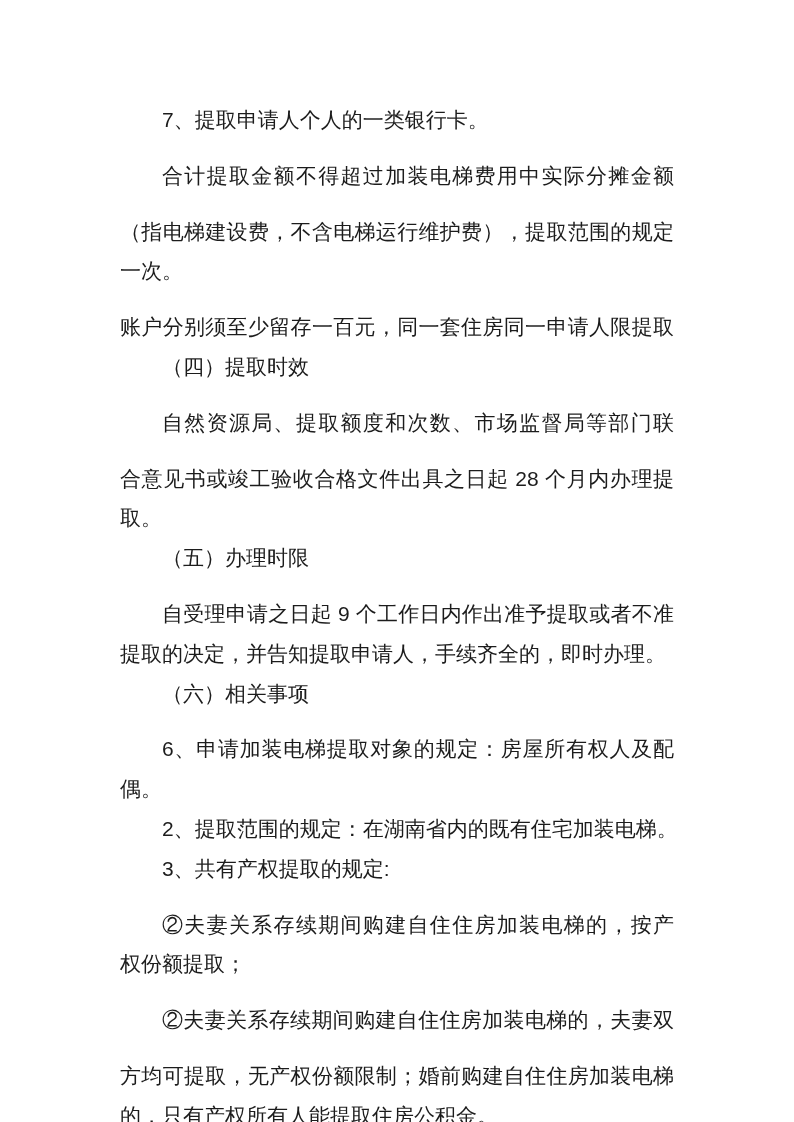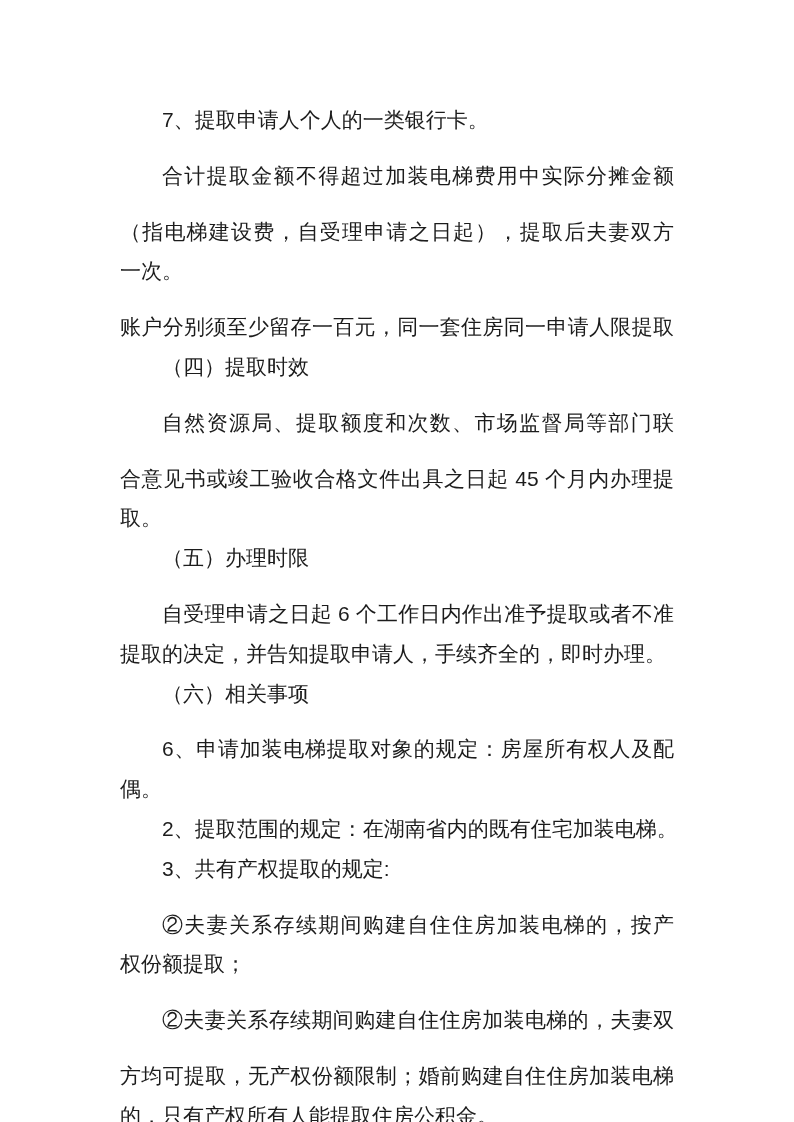--- a/index.html
+++ b/index.html
@@ -40,29 +40,29 @@
     margin-top: 16px;
   }
 </style>
 </head>
 <body>
 
 <div class="page">
   <div class="text-block">
     <div class="line indent">7、提取申请人个人的一类银行卡。</div>
     <div class="line indent fill">合计提取金额不得超过加装电梯费用中实际分摊金额</div>
-    <div class="line fill">（指电梯建设费，自受理申请之日起），提取后夫妻双方</div>
+    <div class="line fill">（指电梯建设费，不含电梯运行维护费），提取范围的规定</div>
     <div class="line">一次。</div>
     <div class="line fill">账户分别须至少留存一百元，同一套住房同一申请人限提取</div>
     <div class="line indent">（四）提取时效</div>
     <div class="line indent fill">自然资源局、提取额度和次数、市场监督局等部门联</div>
-    <div class="line fill">合意见书或竣工验收合格文件出具之日起 45 个月内办理提</div>
+    <div class="line fill">合意见书或竣工验收合格文件出具之日起 28 个月内办理提</div>
     <div class="line">取。</div>
     <div class="line indent">（五）办理时限</div>
-    <div class="line indent fill">自受理申请之日起 6 个工作日内作出准予提取或者不准</div>
+    <div class="line indent fill">自受理申请之日起 9 个工作日内作出准予提取或者不准</div>
     <div class="line">提取的决定，并告知提取申请人，手续齐全的，即时办理。</div>
     <div class="line indent">（六）相关事项</div>
     <div class="line indent fill">6、申请加装电梯提取对象的规定：房屋所有权人及配</div>
     <div class="line">偶。</div>
     <div class="line indent">2、提取范围的规定：在湖南省内的既有住宅加装电梯。</div>
     <div class="line indent">3、共有产权提取的规定:</div>
     <div class="line indent fill">②夫妻关系存续期间购建自住住房加装电梯的，按产</div>
     <div class="line">权份额提取；</div>
     <div class="line indent fill">②夫妻关系存续期间购建自住住房加装电梯的，夫妻双</div>
     <div class="line fill">方均可提取，无产权份额限制；婚前购建自住住房加装电梯</div>

